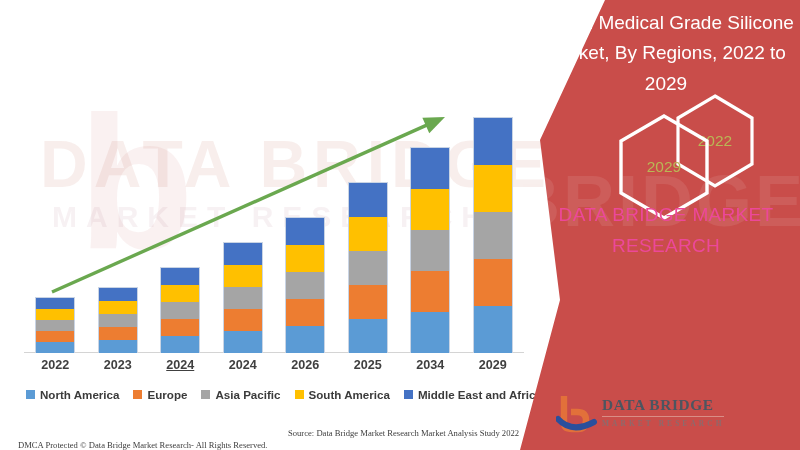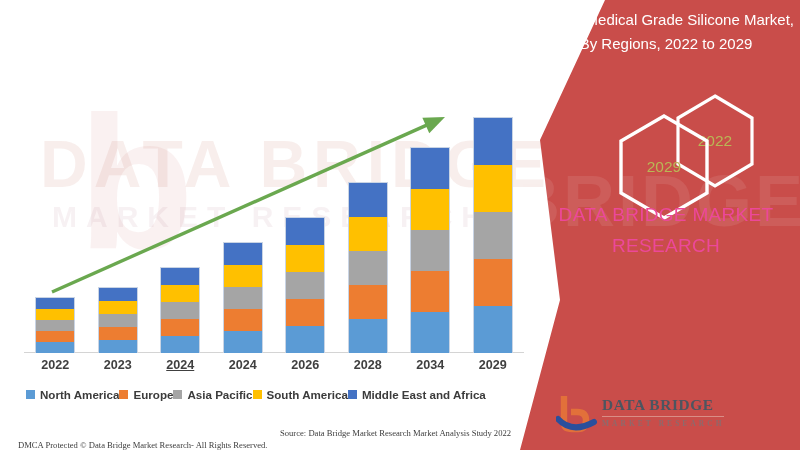--- a/index.html
+++ b/index.html
@@ -64,35 +64,35 @@
     font-size:12.6px; font-weight:bold; color:#404040;
   }
 
   
   #arrow { position:absolute; left:24px; top:100px; width:500px; height:253px;
            pointer-events:none; }
 
   
   #legend {
     position:absolute; left:26px; top:388px; width:510px;
-    display:flex; align-items:center; 
+    display:flex; align-items:center; gap:14px;
     font-size:11.6px; font-weight:bold; color:#3b3b3b;
     white-space:nowrap;
   }
   .leg-item { display:flex; align-items:center; gap:5px; }
   .leg-sw { width:9px; height:9px; display:inline-block; }
 
   
   #footer {
     position:absolute; left:0; top:428px; width:560px;
     font-family:"Liberation Serif", serif;
     font-size:8.6px; color:#3d3d3d;
   }
   #foot-dmca { position:absolute; left:18px; top:0;margin-top:12px; }
-  #foot-src  { position:absolute; left:280px; top:0; }
+  #foot-src  { position:absolute; left:288px; top:0; }
 
   
   #red {
     position:absolute; left:0; top:0; width:800px; height:450px;
     pointer-events:none;
   }
   #red-clip {
     position:absolute; left:0; top:0; width:800px; height:450px;
     background:#c94d4a;
     clip-path:polygon(800px 0, 800px 450px, 520px 450px, 560px 300px, 540px 140px, 605px 0);
@@ -100,21 +100,21 @@
   #red-inner { position:absolute; left:520px; top:0; width:280px; height:450px; }
 
   #red-wm {
     position:absolute; left:-12px; top:160px;
     font-size:72px; font-weight:bold; letter-spacing:3px;
     color:rgba(255,255,255,0.09); white-space:nowrap;
   }
 
   #red-title {
     position:absolute; left:14px; top:8px; width:264px;
-    text-align:center; color:#ffffff; font-size:15px;
+    text-align:center; color:#ffffff; font-size:19px;
     font-weight:400; line-height:1.6;
   }
 
   .hexwrap { position:absolute; }
   .hexlabel {
     position:absolute; left:0; top:0; width:100%; height:100%;
     display:flex; align-items:center; justify-content:center;
     font-size:15.5px; font-weight:400; color:#b9b755;
   }
 
@@ -232,21 +232,21 @@
         <polygon points="421,17 405.2736769517199,33.307445029223125 398.3583253784979,17.777541210501766" fill="#6aa84f"></polygon>
       </g>
   </svg>
 
   <div class="xlabels">
       <div class="xlab" style="left: 0px; width: 62.5px;">2022</div>
       <div class="xlab" style="left: 62.5px; width: 62.5px;">2023</div>
       <div class="xlab" style="left: 125px; width: 62.5px; text-decoration: underline;">2024</div>
       <div class="xlab" style="left: 187.5px; width: 62.5px;">2024</div>
       <div class="xlab" style="left: 250px; width: 62.5px;">2026</div>
-      <div class="xlab" style="left: 312.5px; width: 62.5px;">2028</div>
+      <div class="xlab" style="left: 312.5px; width: 62.5px;">2025</div>
       <div class="xlab" style="left: 375px; width: 62.5px;">2034</div>
       <div class="xlab" style="left: 437.5px; width: 62.5px;">2029</div>
     </div>
 
   <div id="legend">
       <div class="leg-item">
         <span class="leg-sw" style="background: rgb(91, 155, 213);"></span>
         <span>North America</span>
       </div>
       <div class="leg-item">

